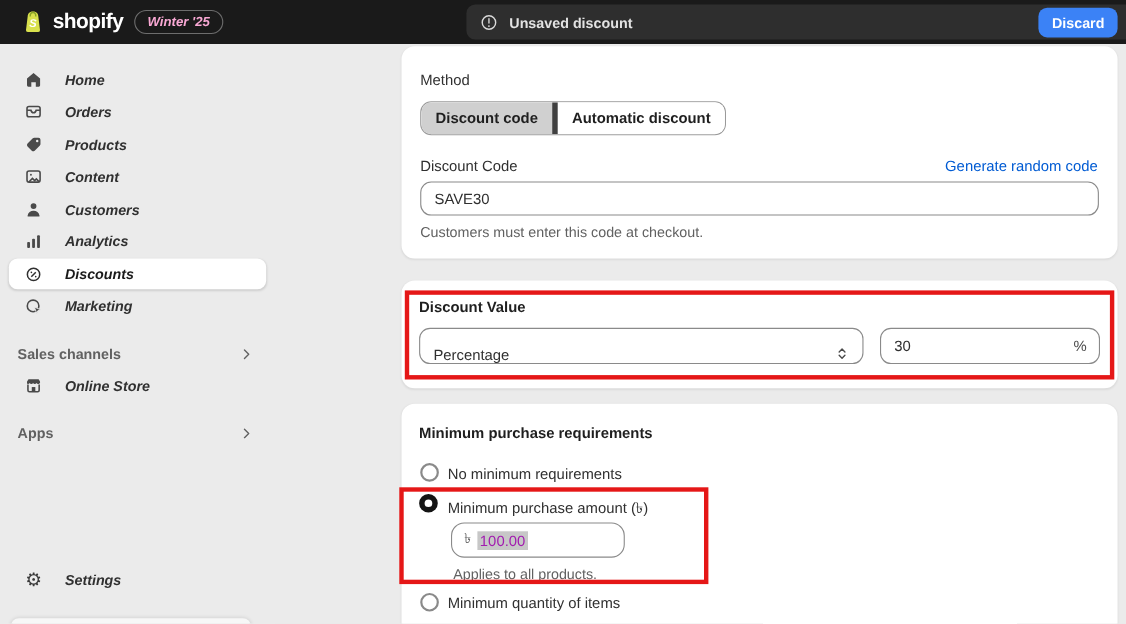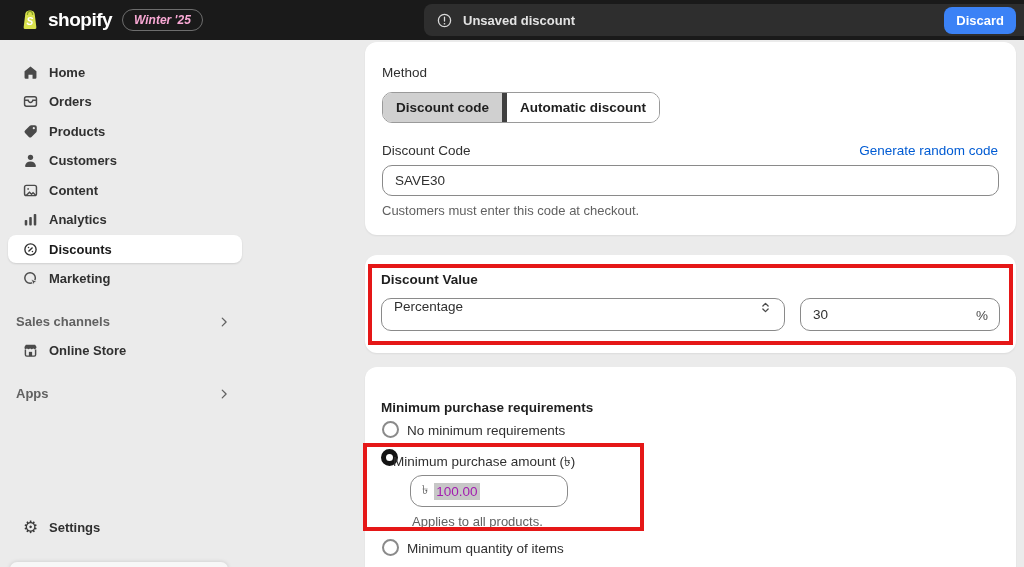--- a/index.html
+++ b/index.html
@@ -11,21 +11,21 @@
   .brand { display:flex; align-items:center; gap:6px; padding-left:18px; }
   .brand-word { color:#fff; font-weight:800; font-size:19px; letter-spacing:-0.5px; }
   .edition-badge { margin-left:10px; border:1.5px solid #6d6d6d; border-radius:999px; padding:3px 11px; color:#f9a8d4; font-size:12px; font-weight:700; font-style:italic; }
   .context-bar { position:absolute; left:424px; top:4px; width:614px; height:32px; background:#2e2e2e; border-radius:8px; display:flex; align-items:center; padding:0 6px 0 12px; }
   .context-text { margin-left:10px; color:#e3e3e3; font-size:13px; font-weight:600; }
   .discard-btn { margin-left:auto; margin-right:16px; background:#3b82f6; color:#fff; border:none; border-radius:8px; padding:6px 12px; font-size:13px; font-weight:600; font-family:inherit; cursor:pointer; }
 
   
   .sidebar { position:absolute; left:0; top:40px; width:250px; height:527px; background:#ebebeb; border-top-left-radius:10px; }
   .nav { padding:18px 8px 0 8px; }
-  .nav-item { display:flex; align-items:center; gap:10px; height:28px; padding:0 0 0 14px; margin-bottom:1.5px; border-radius:8px; cursor:pointer; }
+  .nav-item { display:flex; align-items:center; gap:20px; height:28px; padding:0 0 0 14px; margin-bottom:1.5px; border-radius:8px; cursor:pointer;font-style:italic; }
   .nav-item .lbl { font-size:13px; font-weight:600; color:#303030; }
   .nav-item.selected { background:#fff; box-shadow:0 1px 2px rgba(0,0,0,.12); }
   .nav-item.selected .lbl { font-weight:700; color:#1a1a1a; }
   .ic { display:inline-flex; width:17px; height:17px; align-items:center; justify-content:center; flex:none; }
   .section-head { display:flex; align-items:center; height:26px; padding:0 18px 0 16px; margin-top:16px; cursor:pointer; }
   .section-head .lbl { font-size:13px; font-weight:600; color:#616161; }
   .section-head .chev { margin-left:auto; display:inline-flex; }
   .sub-nav { padding:2px 8px 0 8px; }
   .settings-row { position:absolute; left:8px; top:473px; width:234px; }
   .gear-glyph { font-size:17px; color:#3a3a3a; line-height:1; }
@@ -42,21 +42,21 @@
   .help-text { position:absolute; font-size:13px; color:#616161; }
 
   .segmented { position:absolute; left:17px; top:50px; display:inline-flex; border:1px solid #9a9a9a; border-radius:10px; overflow:hidden; background:#fff; }
   .segment { padding:7px 13px; font-size:13.5px; font-weight:600; color:#1f1f1f; background:#fff; cursor:pointer; }
   .segment.active { background:#d0d0d0; }
   .segment + .segment { border-left:5px solid #404040; }
 
   .text-input { border:1px solid #8a8a8a; border-radius:10px; height:31px; font-size:13.5px; color:#303030; font-family:inherit; padding:0 12px; background:#fff; }
   .link { position:absolute; font-size:13.5px; color:#005bd3; text-decoration:none; cursor:pointer; }
 
-  .select-box { position:absolute; display:flex; align-items:flex-start; border:1px solid #8a8a8a; border-radius:10px; height:33px; padding:0 10px 0 12px; font-size:13.5px; color:#303030; background:#fff; cursor:pointer; }
+  .select-box { position:absolute; display:flex; align-items:flex-end; border:1px solid #8a8a8a; border-radius:10px; height:33px; padding:0 10px 0 12px; font-size:13.5px; color:#303030; background:#fff; cursor:pointer; }
   .select-box .chev { margin-left:auto; display:inline-flex; }
 
   .suffix-wrap { position:absolute; }
   .suffix-wrap input { width:100%; height:33px; border-radius:10px; }
   .suffix { position:absolute; right:12px; top:50%; transform:translateY(-50%); font-size:13.5px; color:#4a4a4a; }
 
   .redbox { position:absolute; border:4px solid #e51717; pointer-events:none; }
 
   .radio { position:absolute; width:17px; height:17px; border-radius:50%; background:#fff; border:2px solid #8a8a8a; cursor:pointer; }
   .radio.checked { border:5.5px solid #141414; }
@@ -123,37 +123,37 @@
           <svg viewBox="0 0 20 20" width="17" height="17">
               <path d="M10.8 2.6 h4.4 A2.2 2.2 0 0 1 17.4 4.8 v4.4 c0 .6 -.2 1.1 -.6 1.6 l-5.6 5.6 a2.2 2.2 0 0 1 -3.1 0 L3.6 11.9 a2.2 2.2 0 0 1 0 -3.1 L9.2 3.2 c.4 -.4 1 -.6 1.6 -.6 Z" fill="#4a4a4a"></path>
               <circle cx="13.9" cy="6.1" r="1.3" fill="#ebebeb"></circle>
             </svg>
         </span>
         <span class="lbl">Products</span>
       </div>
 
       <div class="nav-item">
         <span class="ic">
-          <svg viewBox="0 0 20 20" width="17" height="17" fill="#4a4a4a">
-              <circle cx="10" cy="6.3" r="3.1"></circle>
-              <path d="M3.6 16.6 c.6 -3.6 3.2 -5.3 6.4 -5.3 c3.2 0 5.8 1.7 6.4 5.3 a.8 .8 0 0 1 -.8 .9 H4.4 a.8 .8 0 0 1 -.8 -.9 Z"></path>
-            </svg>
-        </span>
-        <span class="lbl">Customers</span>
-      </div>
-
-      <div class="nav-item">
-        <span class="ic">
           <svg viewBox="0 0 20 20" width="17" height="17" fill="none" stroke="#4a4a4a" stroke-width="1.7">
               <rect x="3" y="4" width="14" height="12" rx="2.2"></rect>
               <circle cx="7.2" cy="8.1" r="1" fill="#4a4a4a" stroke="none"></circle>
               <path d="M5.2 15.6 l3.6 -3.6 2.4 2.4 1.8 -1.8 2.8 2.8"></path>
             </svg>
         </span>
         <span class="lbl">Content</span>
+      </div>
+
+      <div class="nav-item">
+        <span class="ic">
+          <svg viewBox="0 0 20 20" width="17" height="17" fill="#4a4a4a">
+              <circle cx="10" cy="6.3" r="3.1"></circle>
+              <path d="M3.6 16.6 c.6 -3.6 3.2 -5.3 6.4 -5.3 c3.2 0 5.8 1.7 6.4 5.3 a.8 .8 0 0 1 -.8 .9 H4.4 a.8 .8 0 0 1 -.8 -.9 Z"></path>
+            </svg>
+        </span>
+        <span class="lbl">Customers</span>
       </div>
 
       <div class="nav-item">
         <span class="ic">
           <svg viewBox="0 0 20 20" width="17" height="17" fill="#4a4a4a">
               <rect x="3.2" y="10.5" width="3" height="6.5" rx="1"></rect>
               <rect x="8.5" y="7" width="3" height="10" rx="1"></rect>
               <rect x="13.8" y="3.5" width="3" height="13.5" rx="1"></rect>
             </svg>
         </span>
@@ -256,27 +256,27 @@
 
     <div class="suffix-wrap" style="left:435px; top:43px; width:200px">
       <input class="text-input" value="30" style="">
       <span class="suffix">%</span>
     </div>
   </div>
 
   <div class="redbox" style="left:368px; top:264px; width:645px; height:81px"></div>
 
   <div class="card card3">
-    <div class="bold-label" style="left:16px; top:33px">Minimum purchase requirements</div>
+    <div class="bold-label" style="left:16px; top:19px">Minimum purchase requirements</div>
 
     <div class="radio" style="left:17px; top:54px"></div>
     <div class="radio-label" style="left:42px; top:56px">No minimum requirements</div>
 
     <div class="radio checked" style="left:16px; top:82px"></div>
-    <div class="radio-label" style="left:28px; top:84px">Minimum purchase amount (৳)</div>
+    <div class="radio-label" style="left:42px; top:84px">Minimum purchase amount (৳)</div>
 
     <div class="amount-field" style="left:45px; top:108px; width:158px">
       <span class="amount-prefix">৳</span>
       <span class="amount-value">100.00</span>
     </div>
 
     <div class="help-text" style="left:47px; top:147px">Applies to all products.</div>
 
     <div class="radio" style="left:17px; top:172px"></div>
     <div class="radio-label" style="left:42px; top:174px">Minimum quantity of items</div>

